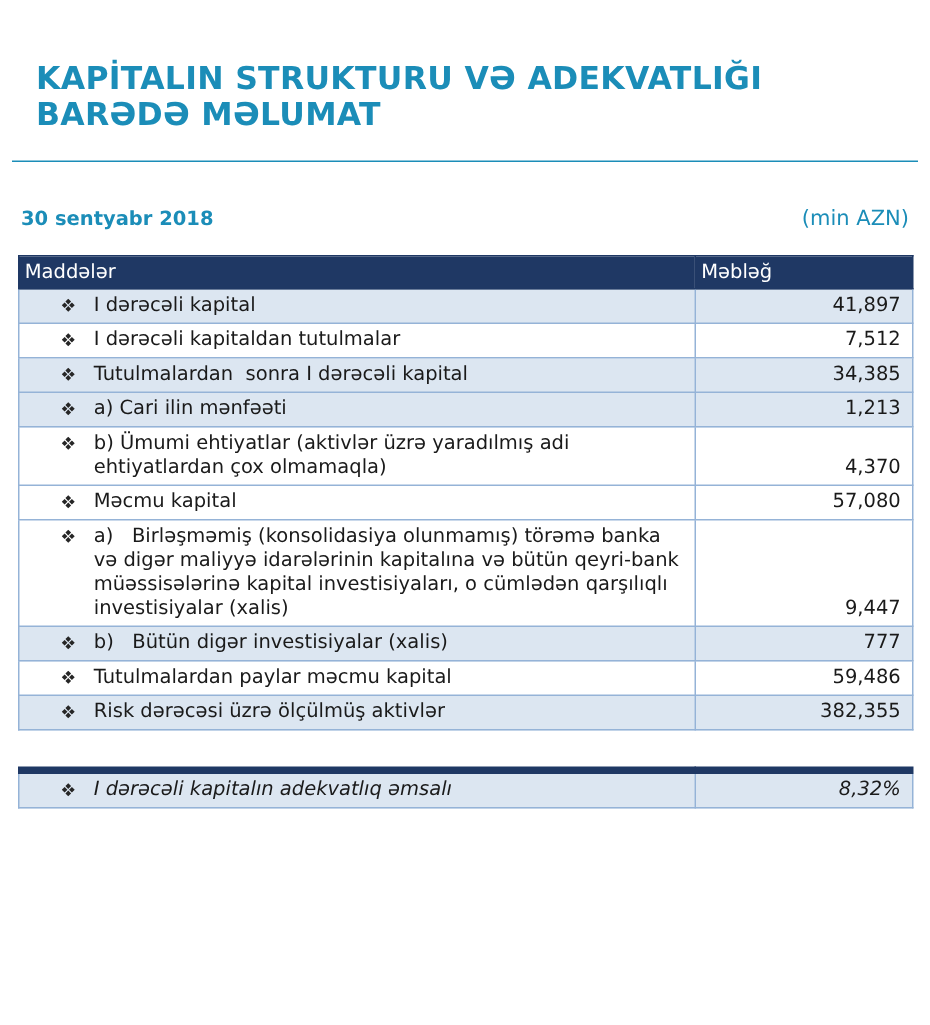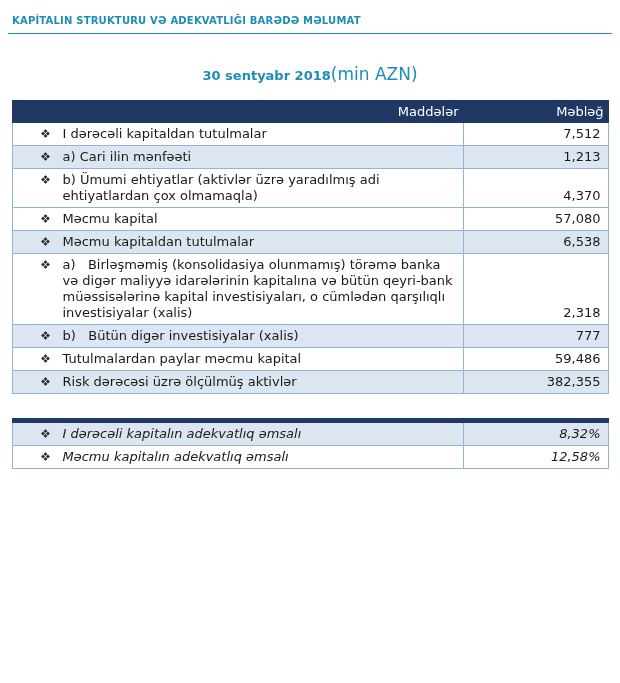--- a/index.html
+++ b/index.html
@@ -12,47 +12,47 @@
   }
   *{box-sizing:border-box;}
   html,body{margin:0;padding:0;}
   body{
     width:620px;height:683px;overflow:hidden;background:#ffffff;
     font-family:"DejaVu Sans","Liberation Sans",sans-serif;
     color:var(--text);
   }
   .page{width:620px;height:683px;position:relative;}
   .page-title{
-    margin:0;padding:15px 12px 7px 12px;
-    font-size:10px;font-weight:bold;letter-spacing:.2px;
+    margin:12px;padding:28px 12px 7px 12px;
+    font-size:21px;font-weight:bold;letter-spacing:.2px;
     color:var(--accent);
   }
   .title-rule{
     border:none;border-top:1.5px solid var(--accent);
     margin:0 8px;
   }
   .meta-row{
-    display:flex;justify-content:center;align-items:baseline;
+    display:flex;justify-content:space-between;align-items:baseline;
     padding:0 14px;margin-top:30px;
   }
   .report-date{color:var(--accent);font-weight:bold;font-size:13px;}
-  .unit-label{color:var(--accent);font-size:17px;}
+  .unit-label{color:var(--accent);font-size:14px;}
   table{
     border-collapse:collapse;table-layout:fixed;
     width:596px;margin:16px auto 0 auto;
   }
   .main-table{margin-top:16px;}
   .ratio-table{margin-top:24px;border-top:5px solid var(--header-bg);font-style:italic;}
   table{border:1.5px solid var(--header-bg);}
   col.c-label{width:451px;}
   col.c-value{width:145px;}
   th{
     background:var(--header-bg);color:var(--header-text);
     font-weight:normal;font-size:13px;
-    padding:3px 4px;text-align:right;
+    padding:3px 4px;text-align:left;
     border:1px solid var(--header-bg);
   }
   td{
     font-size:13px;line-height:16px;
     border:1px solid var(--grid-line);
     padding:3px 0;
   }
   tr.alt{background:var(--row-alt-bg);}
   td.label-cell{vertical-align:top;}
   td.value-cell{
@@ -89,20 +89,33 @@
         <col class="c-label">
         <col class="c-value">
       </colgroup>
     <thead>
       <tr>
         <th>Maddələr</th>
         <th>Məbləğ</th>
       </tr>
     </thead>
     <tbody>
+        <tr class="alt">
+          <td class="label-cell">
+            <div class="cell-inner">
+              <span class="bullet">
+                <svg viewBox="0 0 10 10" width="9" height="9" aria-hidden="true">
+                  <path fill="currentColor" d="M5 0.2 L7.1 2.3 L5 4.4 L2.9 2.3 Z M0.2 5 L2.3 2.9 L4.4 5 L2.3 7.1 Z M9.8 5 L7.7 7.1 L5.6 5 L7.7 2.9 Z M5 9.8 L2.9 7.7 L5 5.6 L7.1 7.7 Z"></path>
+                </svg>
+              </span>
+              <span class="row-label">I dərəcəli kapital</span>
+            </div>
+          </td>
+          <td class="value-cell">41,897</td>
+        </tr>
         <tr>
           <td class="label-cell">
             <div class="cell-inner">
               <span class="bullet">
                 <svg viewBox="0 0 10 10" width="9" height="9" aria-hidden="true">
                   <path fill="currentColor" d="M5 0.2 L7.1 2.3 L5 4.4 L2.9 2.3 Z M0.2 5 L2.3 2.9 L4.4 5 L2.3 7.1 Z M9.8 5 L7.7 7.1 L5.6 5 L7.7 2.9 Z M5 9.8 L2.9 7.7 L5 5.6 L7.1 7.7 Z"></path>
                 </svg>
               </span>
               <span class="row-label">I dərəcəli kapitaldan tutulmalar</span>
             </div>
@@ -110,20 +123,33 @@
           <td class="value-cell">7,512</td>
         </tr>
         <tr class="alt">
           <td class="label-cell">
             <div class="cell-inner">
               <span class="bullet">
                 <svg viewBox="0 0 10 10" width="9" height="9" aria-hidden="true">
                   <path fill="currentColor" d="M5 0.2 L7.1 2.3 L5 4.4 L2.9 2.3 Z M0.2 5 L2.3 2.9 L4.4 5 L2.3 7.1 Z M9.8 5 L7.7 7.1 L5.6 5 L7.7 2.9 Z M5 9.8 L2.9 7.7 L5 5.6 L7.1 7.7 Z"></path>
                 </svg>
               </span>
+              <span class="row-label">Tutulmalardan  sonra I dərəcəli kapital</span>
+            </div>
+          </td>
+          <td class="value-cell">34,385</td>
+        </tr>
+        <tr class="alt">
+          <td class="label-cell">
+            <div class="cell-inner">
+              <span class="bullet">
+                <svg viewBox="0 0 10 10" width="9" height="9" aria-hidden="true">
+                  <path fill="currentColor" d="M5 0.2 L7.1 2.3 L5 4.4 L2.9 2.3 Z M0.2 5 L2.3 2.9 L4.4 5 L2.3 7.1 Z M9.8 5 L7.7 7.1 L5.6 5 L7.7 2.9 Z M5 9.8 L2.9 7.7 L5 5.6 L7.1 7.7 Z"></path>
+                </svg>
+              </span>
               <span class="row-label">a) Cari ilin mənfəəti</span>
             </div>
           </td>
           <td class="value-cell">1,213</td>
         </tr>
         <tr>
           <td class="label-cell">
             <div class="cell-inner">
               <span class="bullet">
                 <svg viewBox="0 0 10 10" width="9" height="9" aria-hidden="true">
@@ -141,45 +167,32 @@
               <span class="bullet">
                 <svg viewBox="0 0 10 10" width="9" height="9" aria-hidden="true">
                   <path fill="currentColor" d="M5 0.2 L7.1 2.3 L5 4.4 L2.9 2.3 Z M0.2 5 L2.3 2.9 L4.4 5 L2.3 7.1 Z M9.8 5 L7.7 7.1 L5.6 5 L7.7 2.9 Z M5 9.8 L2.9 7.7 L5 5.6 L7.1 7.7 Z"></path>
                 </svg>
               </span>
               <span class="row-label">Məcmu kapital</span>
             </div>
           </td>
           <td class="value-cell">57,080</td>
         </tr>
-        <tr class="alt">
-          <td class="label-cell">
-            <div class="cell-inner">
-              <span class="bullet">
-                <svg viewBox="0 0 10 10" width="9" height="9" aria-hidden="true">
-                  <path fill="currentColor" d="M5 0.2 L7.1 2.3 L5 4.4 L2.9 2.3 Z M0.2 5 L2.3 2.9 L4.4 5 L2.3 7.1 Z M9.8 5 L7.7 7.1 L5.6 5 L7.7 2.9 Z M5 9.8 L2.9 7.7 L5 5.6 L7.1 7.7 Z"></path>
-                </svg>
-              </span>
-              <span class="row-label">Məcmu kapitaldan tutulmalar</span>
-            </div>
-          </td>
-          <td class="value-cell">6,538</td>
-        </tr>
         <tr>
           <td class="label-cell">
             <div class="cell-inner">
               <span class="bullet">
                 <svg viewBox="0 0 10 10" width="9" height="9" aria-hidden="true">
                   <path fill="currentColor" d="M5 0.2 L7.1 2.3 L5 4.4 L2.9 2.3 Z M0.2 5 L2.3 2.9 L4.4 5 L2.3 7.1 Z M9.8 5 L7.7 7.1 L5.6 5 L7.7 2.9 Z M5 9.8 L2.9 7.7 L5 5.6 L7.1 7.7 Z"></path>
                 </svg>
               </span>
               <span class="row-label">a)   Birləşməmiş (konsolidasiya olunmamış) törəmə banka və digər maliyyə idarələrinin kapitalına və bütün qeyri-bank müəssisələrinə kapital investisiyaları, o cümlədən qarşılıqlı investisiyalar (xalis)</span>
             </div>
           </td>
-          <td class="value-cell">2,318</td>
+          <td class="value-cell">9,447</td>
         </tr>
         <tr class="alt">
           <td class="label-cell">
             <div class="cell-inner">
               <span class="bullet">
                 <svg viewBox="0 0 10 10" width="9" height="9" aria-hidden="true">
                   <path fill="currentColor" d="M5 0.2 L7.1 2.3 L5 4.4 L2.9 2.3 Z M0.2 5 L2.3 2.9 L4.4 5 L2.3 7.1 Z M9.8 5 L7.7 7.1 L5.6 5 L7.7 2.9 Z M5 9.8 L2.9 7.7 L5 5.6 L7.1 7.7 Z"></path>
                 </svg>
               </span>
               <span class="row-label">b)   Bütün digər investisiyalar (xalis)</span>
@@ -228,29 +241,16 @@
               <span class="bullet">
                 <svg viewBox="0 0 10 10" width="9" height="9" aria-hidden="true">
                   <path fill="currentColor" d="M5 0.2 L7.1 2.3 L5 4.4 L2.9 2.3 Z M0.2 5 L2.3 2.9 L4.4 5 L2.3 7.1 Z M9.8 5 L7.7 7.1 L5.6 5 L7.7 2.9 Z M5 9.8 L2.9 7.7 L5 5.6 L7.1 7.7 Z"></path>
                 </svg>
               </span>
               <span class="row-label">I dərəcəli kapitalın adekvatlıq əmsalı</span>
             </div>
           </td>
           <td class="value-cell">8,32%</td>
         </tr>
-        <tr>
-          <td class="label-cell">
-            <div class="cell-inner">
-              <span class="bullet">
-                <svg viewBox="0 0 10 10" width="9" height="9" aria-hidden="true">
-                  <path fill="currentColor" d="M5 0.2 L7.1 2.3 L5 4.4 L2.9 2.3 Z M0.2 5 L2.3 2.9 L4.4 5 L2.3 7.1 Z M9.8 5 L7.7 7.1 L5.6 5 L7.7 2.9 Z M5 9.8 L2.9 7.7 L5 5.6 L7.1 7.7 Z"></path>
-                </svg>
-              </span>
-              <span class="row-label">Məcmu kapitalın adekvatlıq əmsalı</span>
-            </div>
-          </td>
-          <td class="value-cell">12,58%</td>
-        </tr>
       </tbody>
   </table>
 
 </div>
 
 </body></html>

